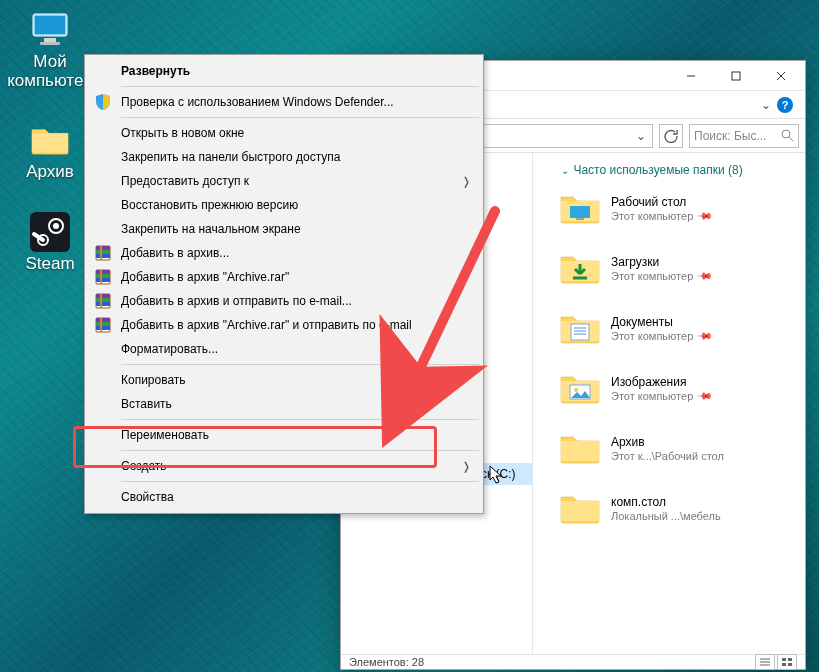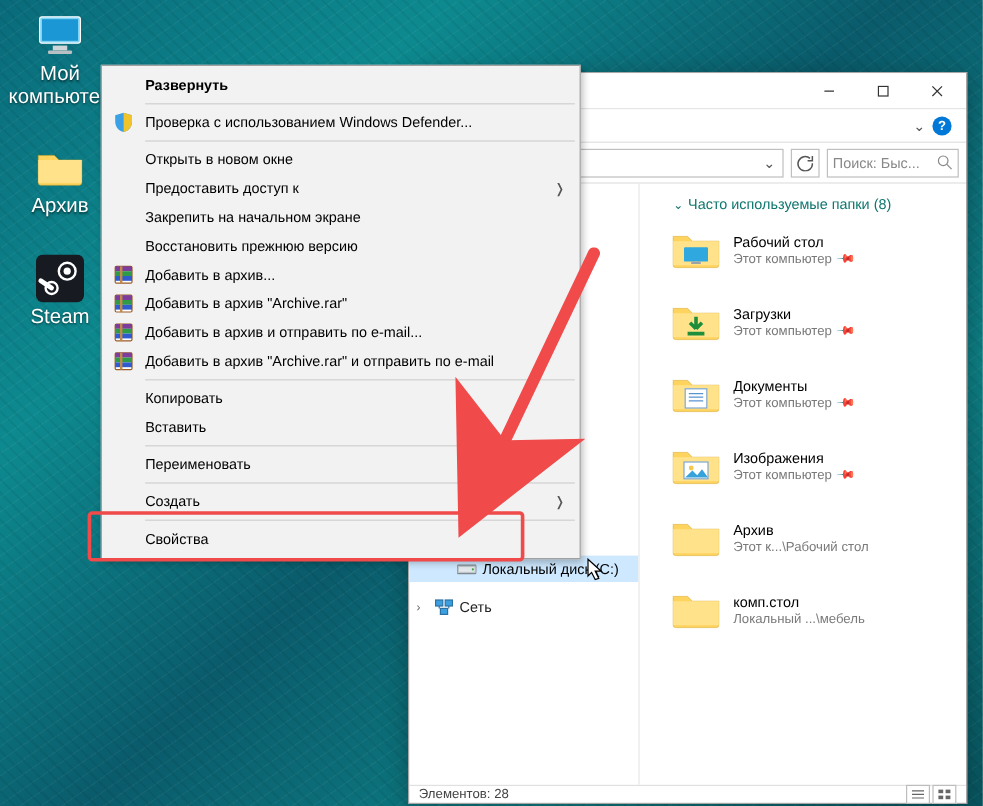--- a/index.html
+++ b/index.html
@@ -367,28 +367,31 @@
           <path d="M9 1v16c4-1 7-4 7-9V3z" fill="#f0c42a"></path>
         </svg>
       </span>
       <span>Проверка с использованием Windows Defender...</span>
     </div>
     <div class="sep"></div>
     <div class="mi">
       <span>Открыть в новом окне</span>
     </div>
     <div class="mi">
+      <span>Закрепить на панели быстрого доступа</span>
+    </div>
+    <div class="mi">
       <span>Предоставить доступ к</span>
       <span class="sub">❭</span>
     </div>
     <div class="mi">
+      <span>Восстановить прежнюю версию</span>
+    </div>
+    <div class="mi">
       <span>Закрепить на начальном экране</span>
-    </div>
-    <div class="mi">
-      <span>Восстановить прежнюю версию</span>
     </div>
     <div class="mi">
       <span class="mico">
         <svg width="18" height="18" viewBox="0 0 18 18">
           <rect x="2" y="2" width="14" height="14" rx="1" fill="#fff" stroke="#9a5c28"></rect>
           <rect x="2" y="2" width="14" height="4" fill="#7d3d9c"></rect>
           <rect x="2" y="6" width="14" height="4" fill="#2f9a48"></rect>
           <rect x="2" y="10" width="14" height="4" fill="#2f5ad0"></rect>
           <rect x="6" y="2" width="2" height="14" fill="#c28b4a"></rect>
         </svg>
@@ -423,20 +426,23 @@
       <span class="mico">
         <svg width="18" height="18" viewBox="0 0 18 18">
           <rect x="2" y="2" width="14" height="14" rx="1" fill="#fff" stroke="#9a5c28"></rect>
           <rect x="2" y="2" width="14" height="4" fill="#7d3d9c"></rect>
           <rect x="2" y="6" width="14" height="4" fill="#2f9a48"></rect>
           <rect x="2" y="10" width="14" height="4" fill="#2f5ad0"></rect>
           <rect x="6" y="2" width="2" height="14" fill="#c28b4a"></rect>
         </svg>
       </span>
       <span>Добавить в архив "Archive.rar" и отправить по e-mail</span>
+    </div>
+    <div class="mi">
+      <span>Форматировать...</span>
     </div>
     <div class="sep"></div>
     <div class="mi">
       <span>Копировать</span>
     </div>
     <div class="mi">
       <span>Вставить</span>
     </div>
     <div class="sep"></div>
     <div class="mi">

